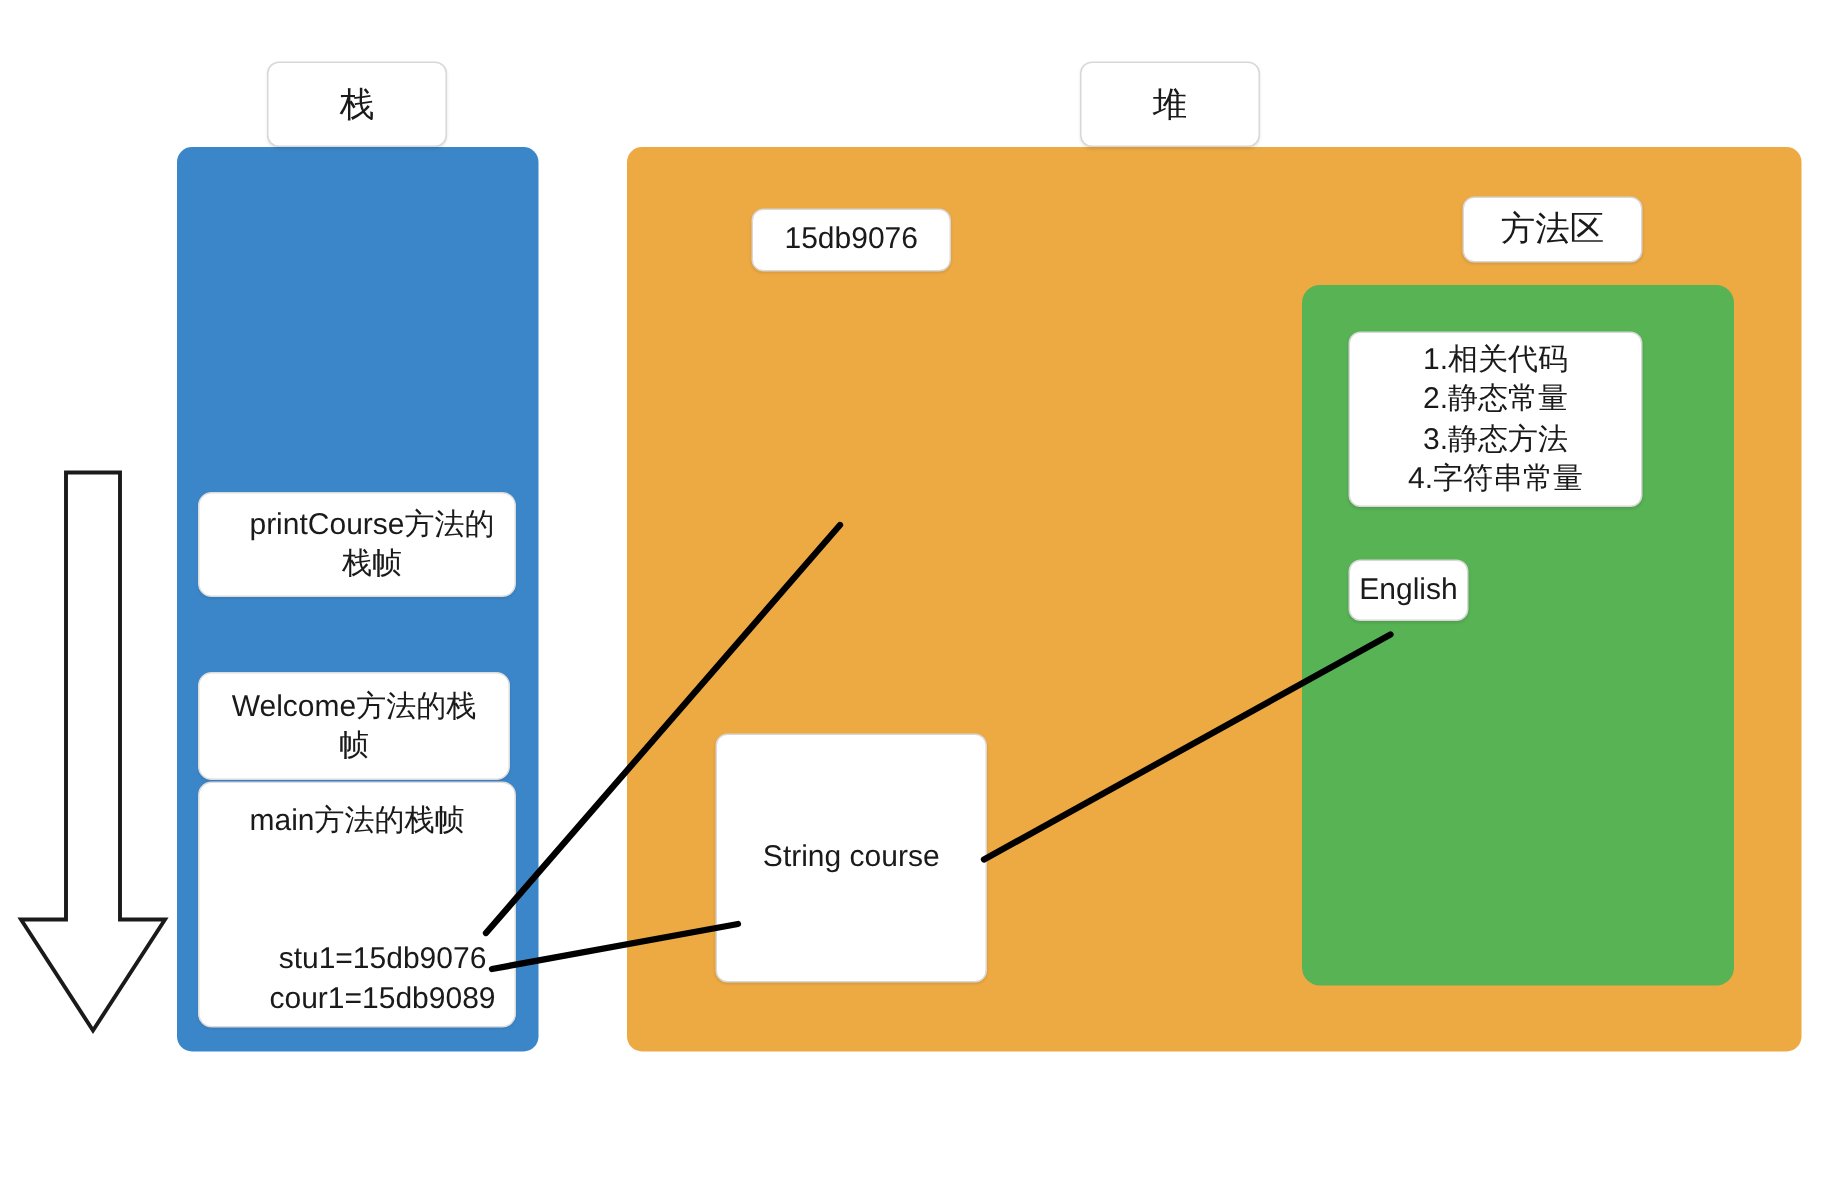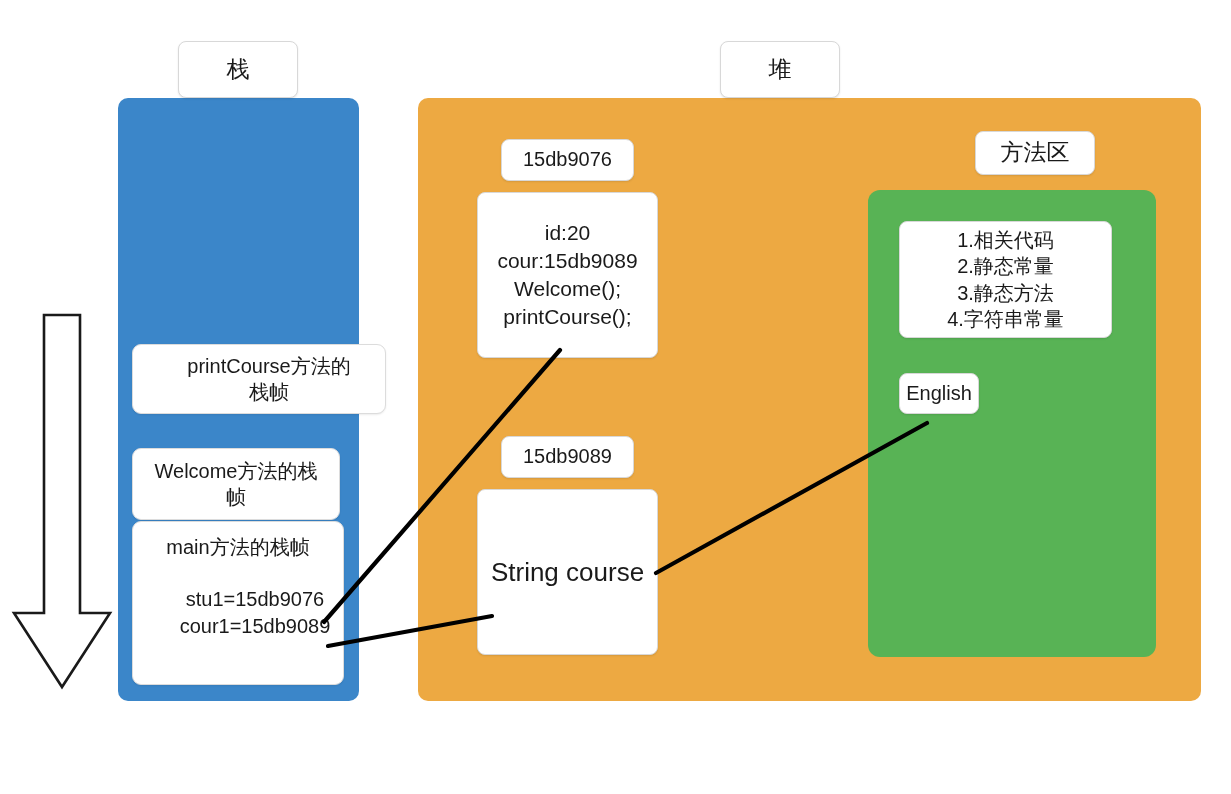--- a/index.html
+++ b/index.html
@@ -99,32 +99,33 @@
     align-items: center;
     justify-content: center;
     text-align: center;
     color: #1a1a1a;
     font-size: 20px;
     line-height: 1.3;
     box-shadow: 0 1px 2px rgba(0,0,0,0.08);
     white-space: pre-line;
   }
   #frame-print-course {
-    left: 132px; top: 344px;
-    width: 254px; height: 70px; padding-left: 20px;
+    left: 132px; top: 328px;
+    width: 212px; height: 70px; padding-left: 20px;
   }
   #frame-welcome {
     left: 132px; top: 448px;
     width: 208px; height: 72px;
   }
   #frame-main {
     left: 132px; top: 521px;
     width: 212px; height: 164px;
     justify-content: flex-start;
     padding-top: 12px;
+    gap: 40px;
   }
   #frame-main .main-title { margin-bottom: 26px; }
   #frame-main .main-vars { line-height: 1.35; }
 
   
   #addr-1 {
     left: 501px; top: 139px;
     width: 133px; height: 42px;
     font-size: 20px;
     text-align: center;
@@ -136,27 +137,27 @@
     line-height: 1.33;
   }
   #addr-2 {
     left: 501px; top: 436px;
     width: 133px; height: 42px;
     font-size: 20px;
   }
   #object-2 {
     left: 477px; top: 489px;
     width: 181px; height: 166px;
-    font-size: 26px;
+    font-size: 20px;
   }
 
   
   #method-list {
     left: 899px; top: 221px;
-    width: 213px; height: 117px;
+    width: 196px; height: 117px;
     font-size: 20px;
     line-height: 1.32;
     align-items: center;
     justify-content: center;
   }
   #string-pool-entry {
     left: 899px; top: 373px;
     width: 80px; height: 41px;
     font-size: 20px;
   }
@@ -203,26 +204,21 @@
   <svg id="pop-arrow" viewBox="0 0 104 378">
     <polygon points="34,2 70,2 70,300 100,300 52,374 4,300 34,300" fill="#ffffff" stroke="#1a1a1a" stroke-width="2.6" stroke-linejoin="miter"></polygon>
   </svg>
 
   <div class="region" id="heap-region"></div>
 
   <div class="chip" id="heap-title">堆</div>
 
   <div class="chip" id="addr-1">15db9076</div>
 
-  <div class="chip" id="object-1">id:20
-cour:15db9089
-Welcome();
-printCourse();</div>
-
-  <div class="chip" id="addr-2">15db9089</div>
+
 
   <div class="chip" id="object-2">String course</div>
 
   <div class="region" id="method-area-region"></div>
 
   <div class="chip" id="method-area-title">方法区</div>
 
   <div class="chip" id="method-list">1.相关代码
 2.静态常量
 3.静态方法

